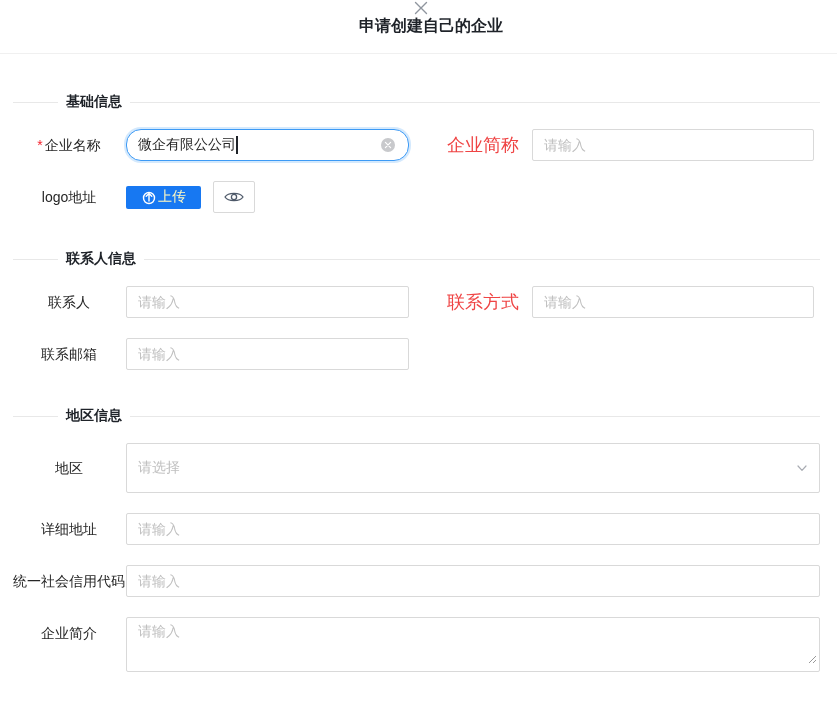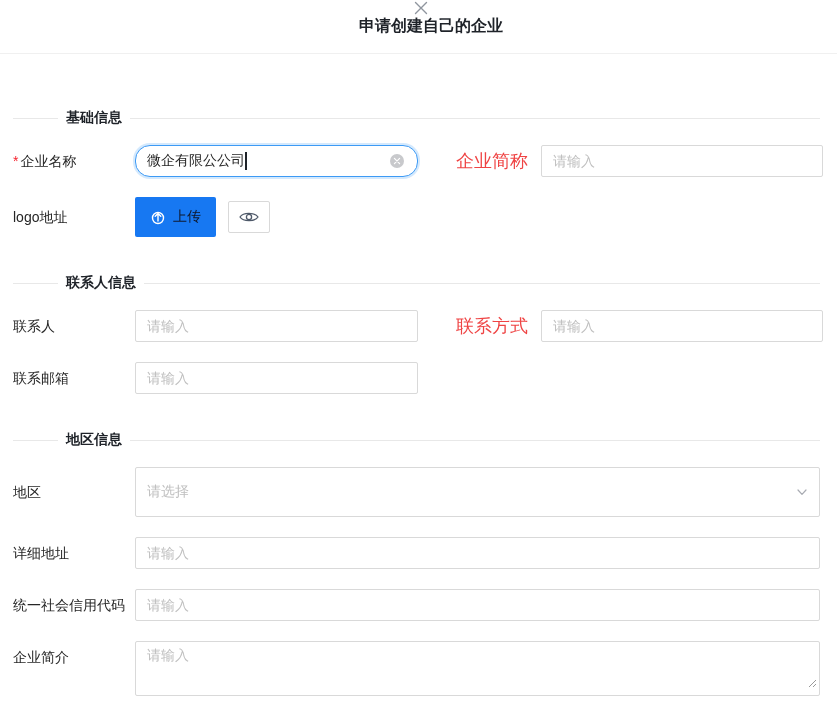--- a/index.html
+++ b/index.html
@@ -26,32 +26,32 @@
     margin-left: 21px; font-size: 16px; font-weight: 700; color: #1f2329;
   }
 
   
   .content { padding: 0 17px 0 13px; }
 
   .section-divider {
     display: flex; align-items: center; height: 16px;
     margin: 38px 0 19px 0;
   }
-  .section-divider.first { margin-top: 56px; }
+  .section-divider.first { margin-top: 40px; }
   .sd-line { height: 1px; background: #e8e8e8; }
   .sd-line.short { width: 45px; flex-shrink: 0; }
   .sd-line.long { flex: 1; }
   .sd-title { margin: 0 8px; font-size: 14px; font-weight: 600; color: #1f2329; white-space: nowrap; }
 
   .form-row { display: flex; align-items: center; margin-bottom: 20px; }
   .form-row.top { align-items: flex-start; }
 
   .f-label {
-    width: 112px; flex-shrink: 0; margin-right: 10px;
-    text-align: left; font-size: 14px; line-height: 32px; color: #262626;
+    width: 112px; flex-shrink: 0; margin-right: 1px;
+    text-align: center; font-size: 14px; line-height: 32px; color: #262626;
     white-space: nowrap;
   }
   .f-label .req { color: #f5222d; margin-right: 2px; }
   .f-label-2 {
     width: 90px; flex-shrink: 0; margin-left: 20px; margin-right: 13px;
     text-align: right; font-size: 18px; line-height: 32px; color: #ef4444;
     white-space: nowrap;
   }
   .ctl-left  { width: 283px; flex-shrink: 0; }
   .ctl-right { width: 282px; flex-shrink: 0; }
@@ -76,23 +76,23 @@
   }
   @keyframes blink { 50% { opacity: 0; } }
   .clear-btn {
     position: absolute; right: 14px; top: 50%; transform: translateY(-50%);
     width: 14px; height: 14px; border-radius: 50%; background: #c8c9cc;
     display: flex; align-items: center; justify-content: center; cursor: pointer;
   }
 
   
   .upload-btn {
-    height: 40px; padding: 0 15px; border: none; border-radius: 2px;
-    background: #1778f2; color: #0f172a; font-size: 14px; font-family: inherit;
-    display: inline-flex; align-items: center; gap: 7px; cursor: pointer;
+    height: 23px; padding: 0 15px; border: none; border-radius: 2px;
+    background: #1778f2; color: #fef9c3; font-size: 14px; font-family: inherit;
+    display: inline-flex; align-items: center; gap: 1px; cursor: pointer;
   }
   .eye-btn {
     width: 42px; height: 32px; margin-left: 12px;
     border: 1px solid #d9d9d9; border-radius: 2px; background: #fff;
     display: inline-flex; align-items: center; justify-content: center; cursor: pointer;
   }
 
   
   .select-box {
     width: 100%; height: 50px; border: 1px solid #d9d9d9; border-radius: 2px;

